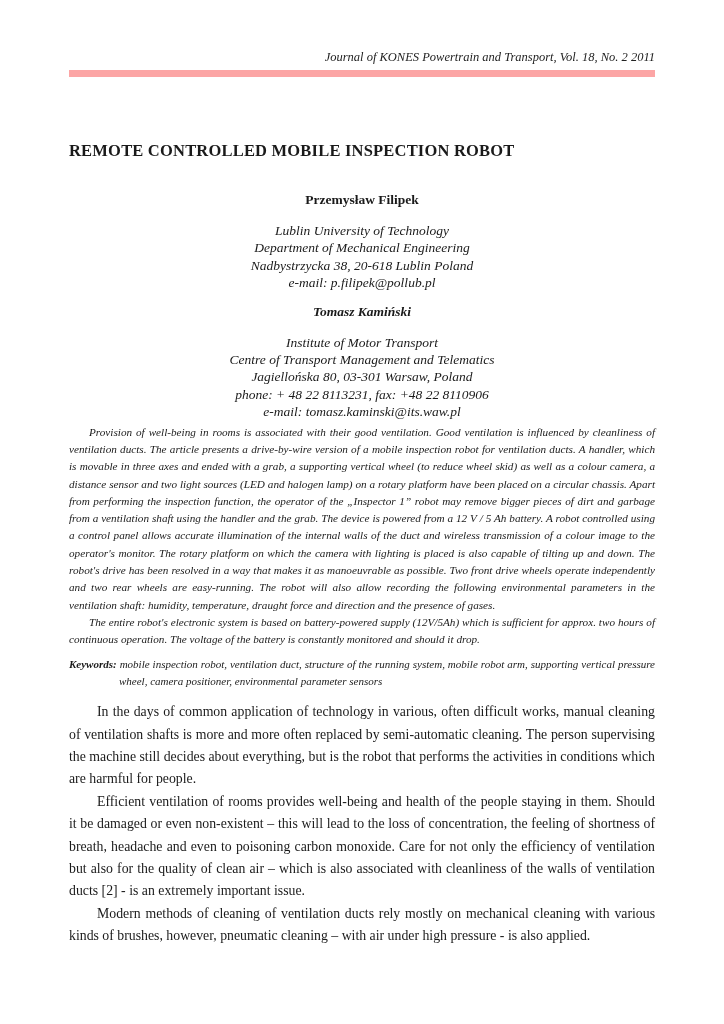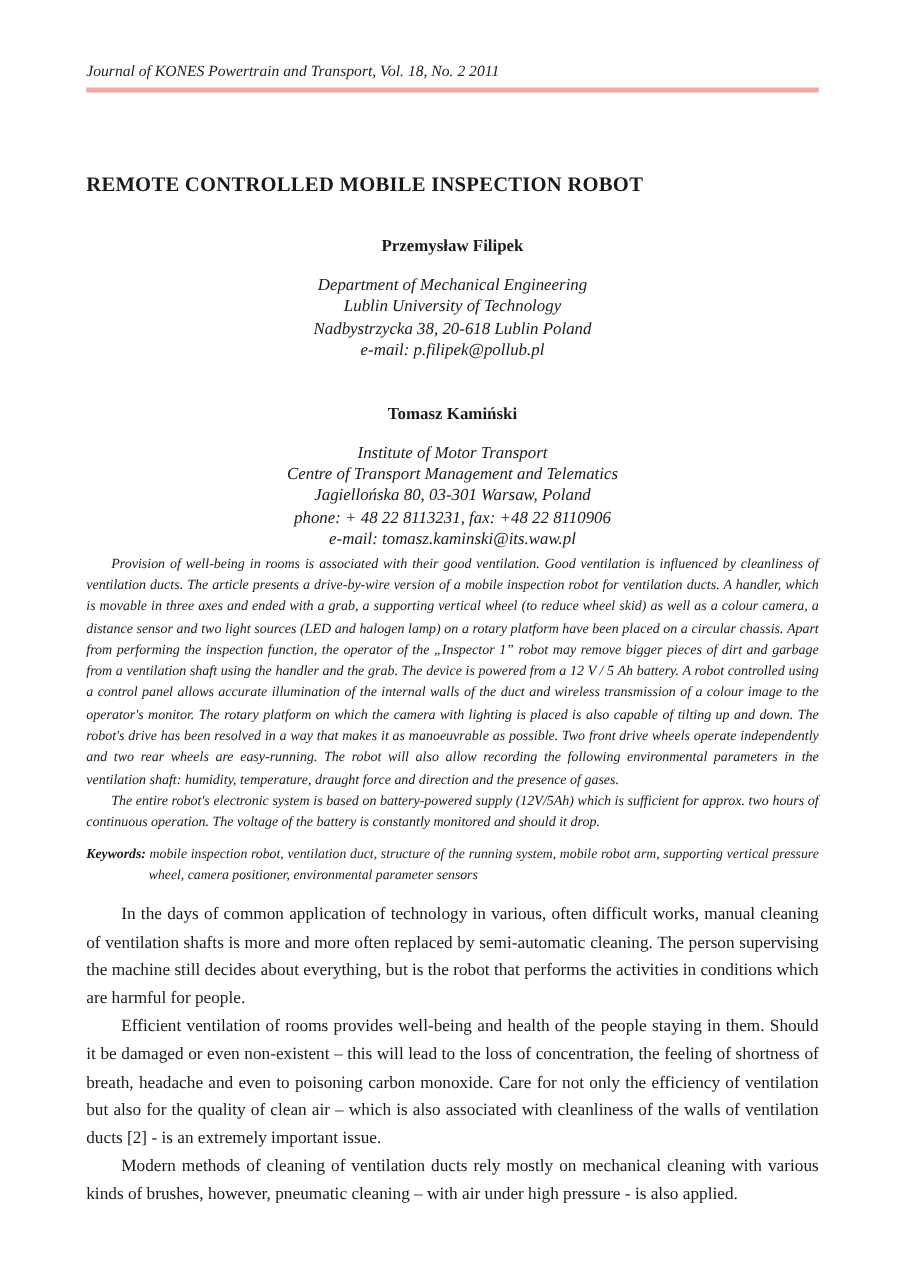--- a/index.html
+++ b/index.html
@@ -15,40 +15,41 @@
     margin: 0 auto;
     background: #ffffff;
     color: #1a1a1a;
     font-family: "Liberation Serif", "DejaVu Serif", serif;
     padding: 50px 69px 0 69px;
     overflow: hidden;
   }
   .journal-header {
     font-size: 12.5px;
     font-style: italic;
-    text-align: left;
+    text-align: right;
     padding-bottom: 5px;
-    border-bottom: 4px solid #fca5a5;
+    border-bottom: 7px solid #fca5a5;
     color: #222;
   }
   .paper-title {
     margin-top: 64px;
     text-align: left;
     font-size: 16.5px;
     font-weight: bold;
     letter-spacing: 0.2px;
   }
   .author-name {
     margin-top: 31px;
     text-align: center;
     font-size: 13.5px;
     font-weight: bold;
   }
   .author-name.second {
-    margin-top: 34px;
+    margin-top: 12px;
+    font-style: italic;
   }
   .affiliation {
     margin-top: 14px;
     text-align: center;
     font-style: italic;
     font-size: 13.5px;
     line-height: 17.4px;
   }
   .abstract-heading {
     margin-top: 15px;
@@ -104,22 +105,22 @@
 
 <div class="page">
 
   <div class="journal-header">Journal of KONES Powertrain and Transport, Vol. 18, No. 2 2011</div>
 
   <h1 class="paper-title" style="margin-bottom:0;">REMOTE CONTROLLED MOBILE INSPECTION ROBOT</h1>
 
   <div class="author-name">Przemysław Filipek</div>
 
   <div class="affiliation">
+    <div>Lublin University of Technology</div>
     <div>Department of Mechanical Engineering</div>
-    <div>Lublin University of Technology</div>
     <div>Nadbystrzycka 38, 20-618 Lublin Poland</div>
     <div>e-mail: p.filipek@pollub.pl</div>
   </div>
 
   <div class="author-name second">Tomasz Kamiński</div>
 
   <div class="affiliation">
     <div>Institute of Motor Transport</div>
     <div>Centre of Transport Management and Telematics</div>
     <div>Jagiellońska 80, 03-301 Warsaw, Poland</div>

